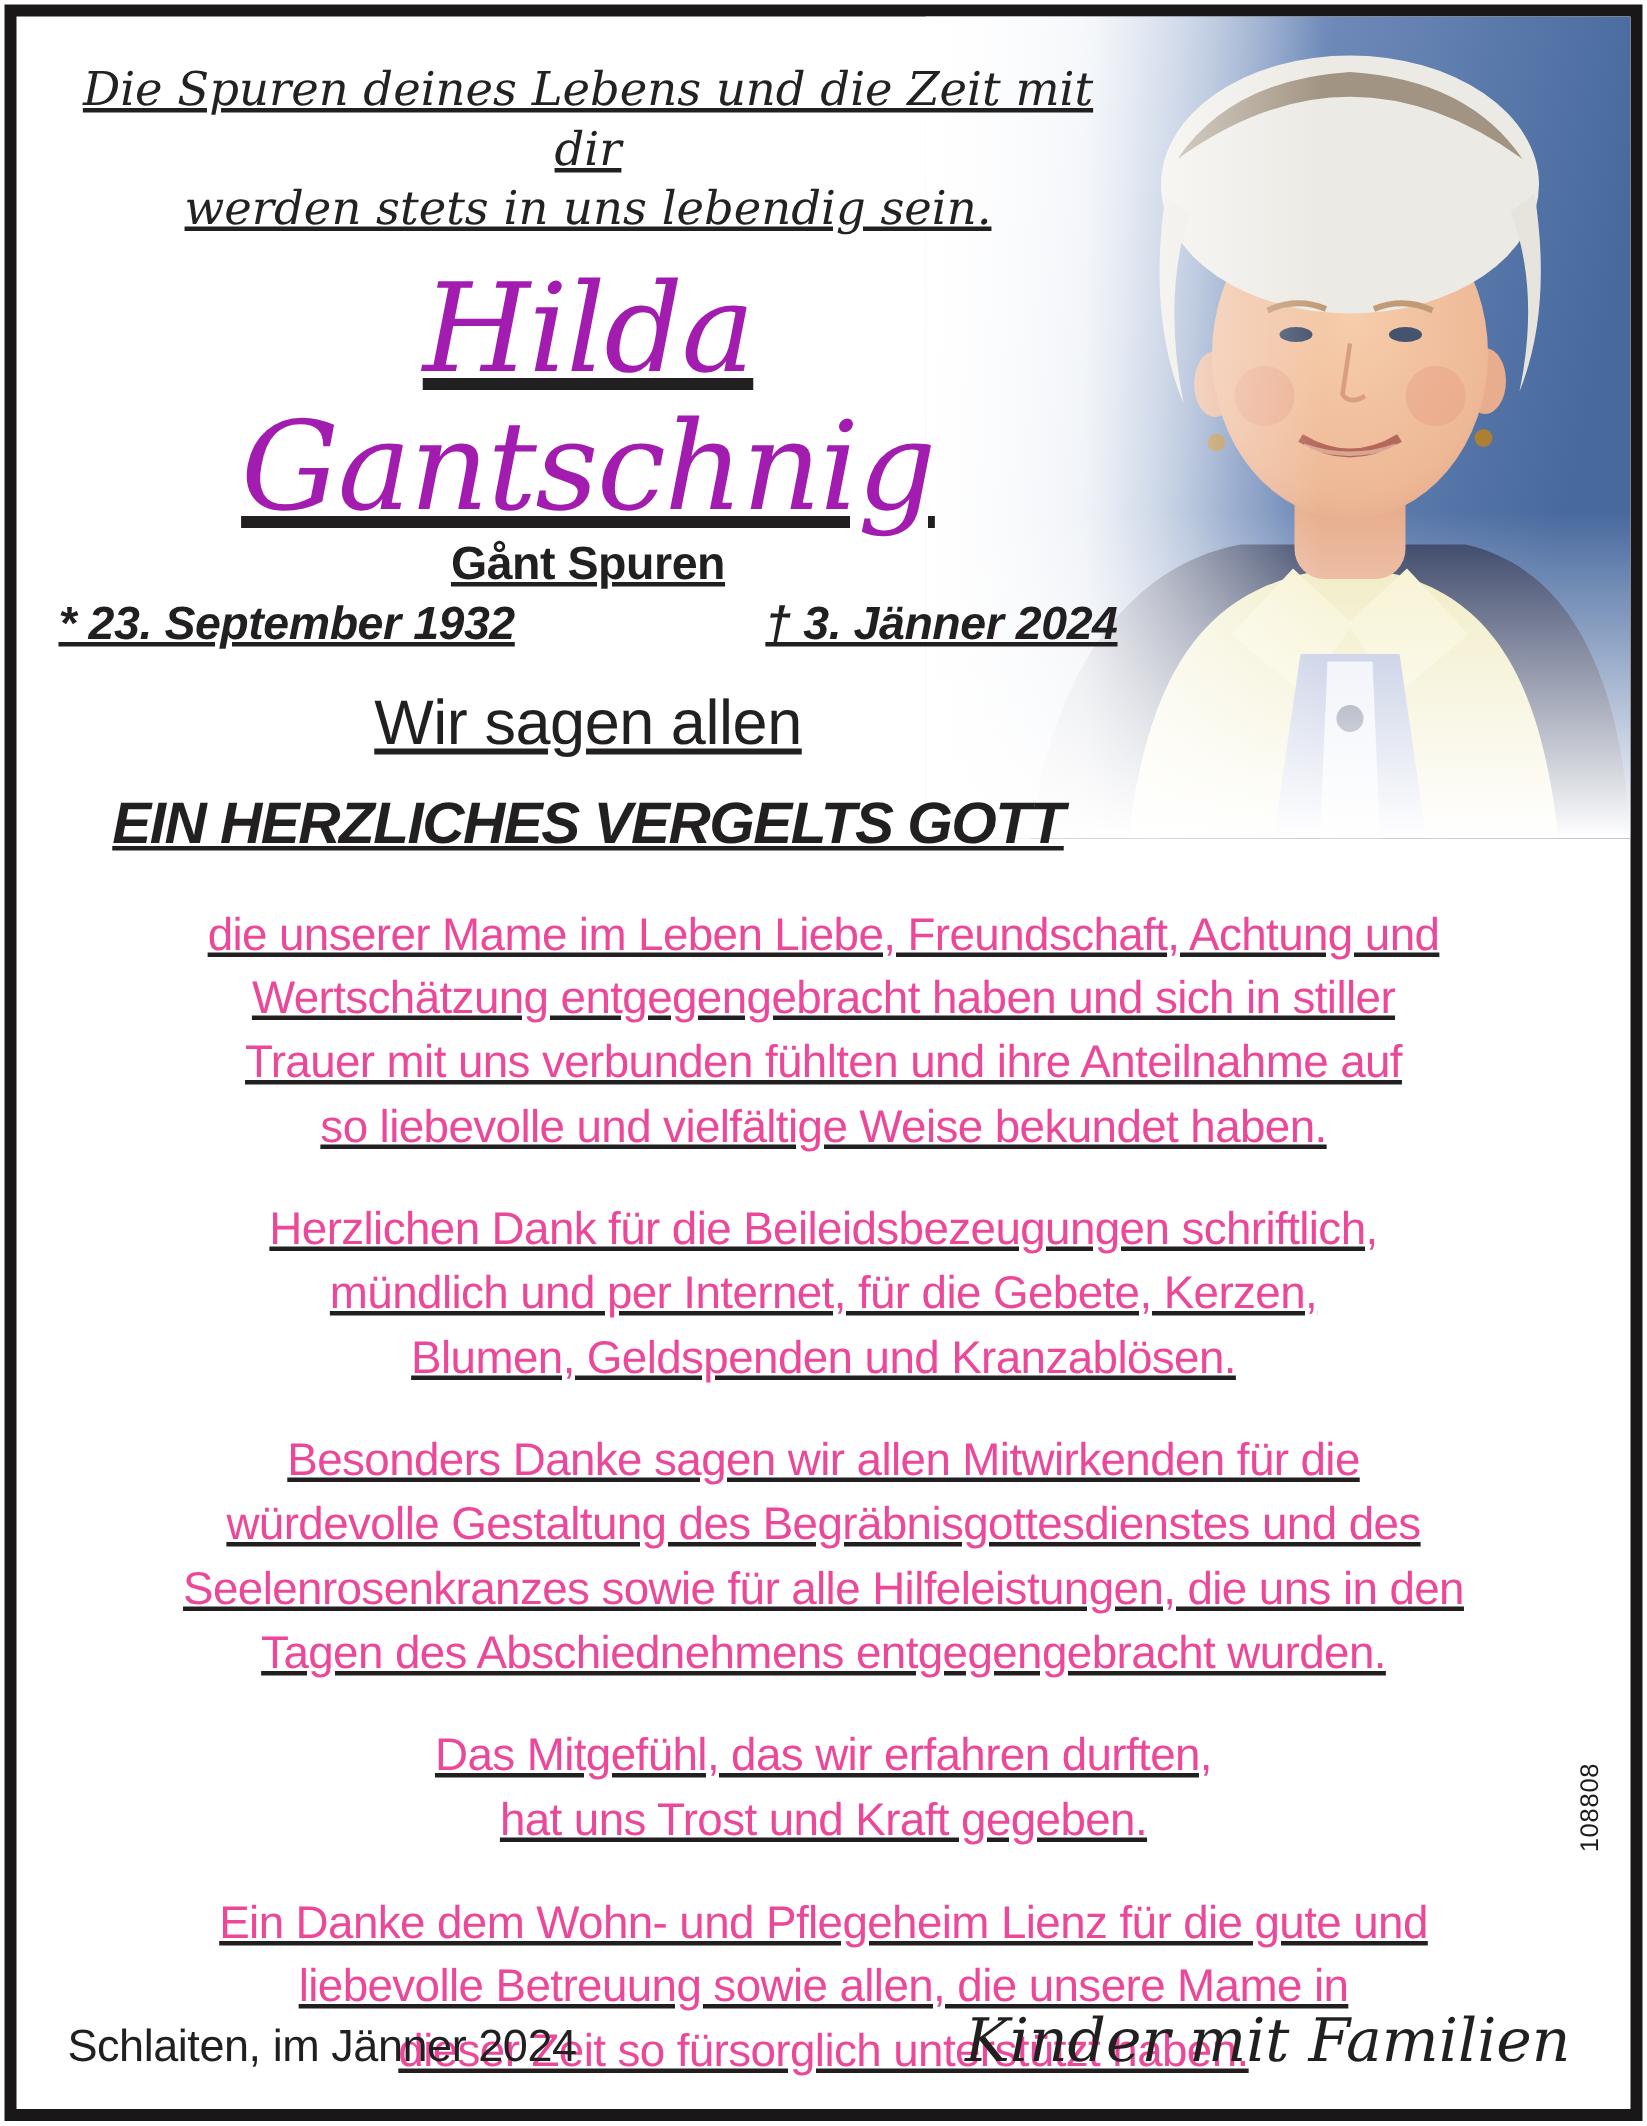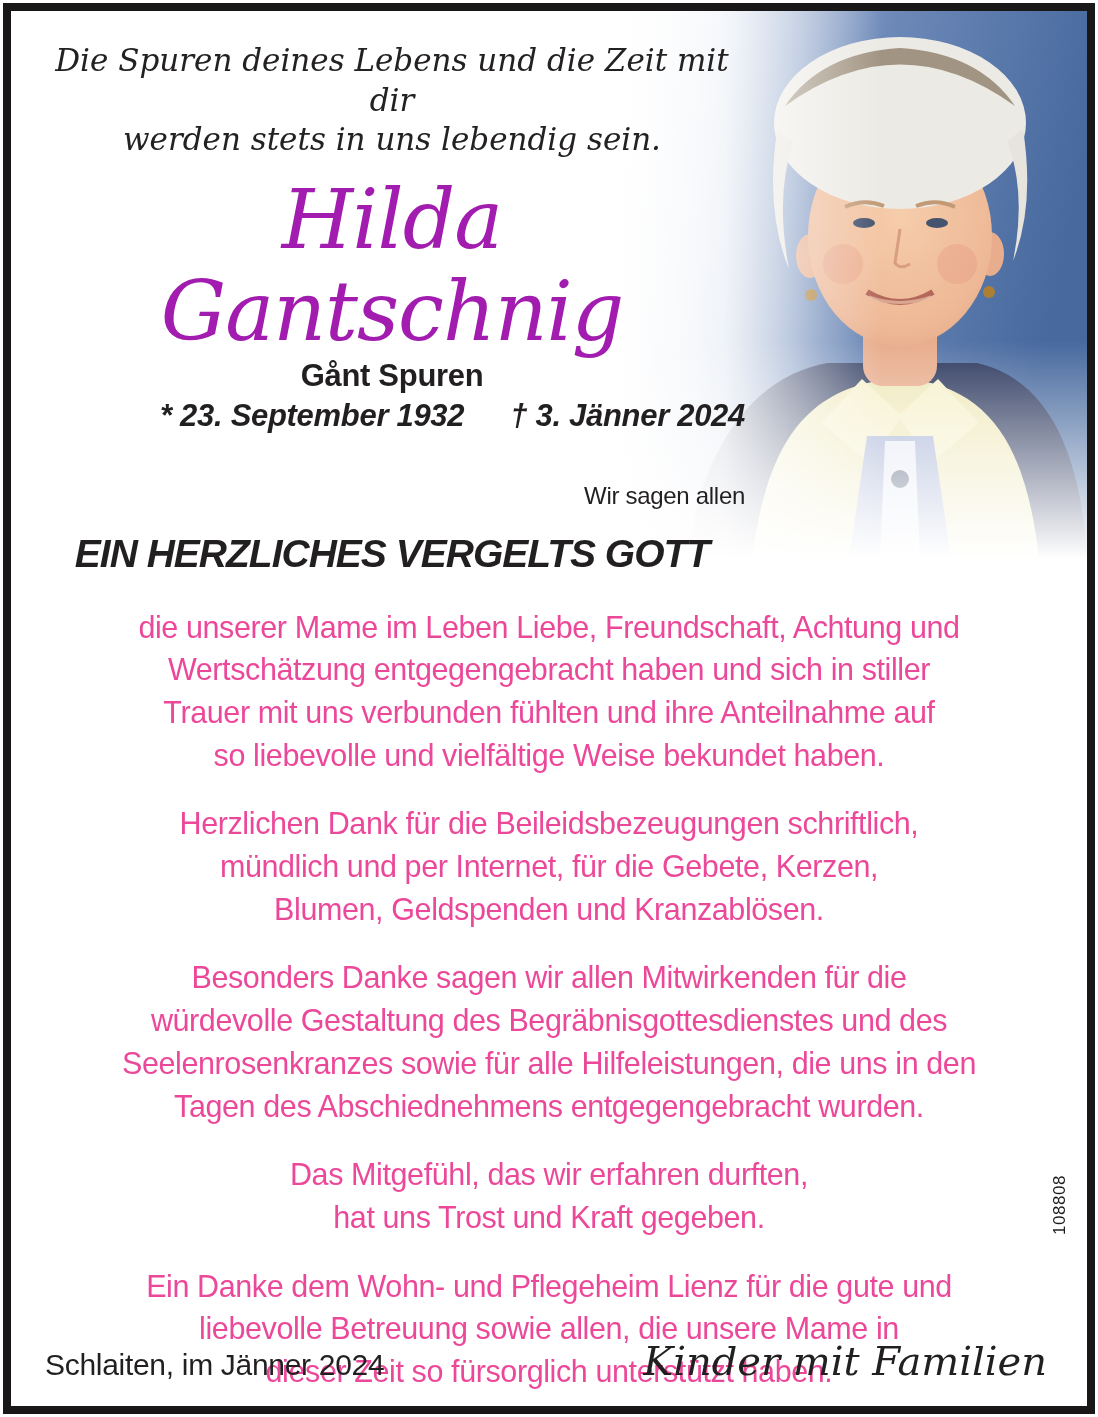--- a/index.html
+++ b/index.html
@@ -9,37 +9,37 @@
   }
   .frame{
     position:absolute;inset:3px;border:8px solid #1a1718;box-sizing:border-box;
     background:#ffffff;
   }
   .photo{
     position:absolute;top:11px;right:11px;width:470px;height:548px;z-index:1;
   }
   .photo svg{display:block;}
   .content{
-    position:absolute;inset:11px;padding:30px 28px 16px 28px;box-sizing:border-box;z-index:2;
+    position:absolute;inset:11px;padding:30px 28px 16px 28px;box-sizing:border-box;z-index:2;text-decoration:underline;
   }
   .left-col{width:706px;text-align:center;}
   .quote{
     font-family:"DejaVu Serif",serif;font-style:italic;font-size:31px;
     line-height:1.28;white-space:pre-line;color:#242122;
   }
   .name{
     font-family:"DejaVu Serif",serif;font-style:italic;font-size:82px;
     line-height:1.12;margin-top:14px;letter-spacing:-1px;color:#a21caf;
   }
   .nickname{font-weight:bold;font-size:31px;margin-top:0px;letter-spacing:-0.3px;}
   .dates{
     font-weight:bold;font-style:italic;font-size:31px;margin-top:4px;
-    display:flex;justify-content:flex-end;gap:46px;letter-spacing:-0.3px;
+    display:flex;justify-content:space-between;gap:46px;letter-spacing:-0.3px;
   }
-  .intro{font-size:24px;margin-top:48px;letter-spacing:-0.3px;text-align:right;}
+  .intro{font-size:42px;margin-top:24px;letter-spacing:-0.3px;}
   .headline{
     font-weight:bold;font-style:italic;font-size:39px;margin-top:22px;
     letter-spacing:-1px;white-space:nowrap;
   }
   .body-text{width:1020px;}
   .body-text p{
     font-size:30.5px;line-height:1.4;text-align:center;white-space:pre-line;
     margin:26px 0 0 0;letter-spacing:-0.4px;color:#ec4899;
   }
   .body-text p.first{margin-top:30px;}

